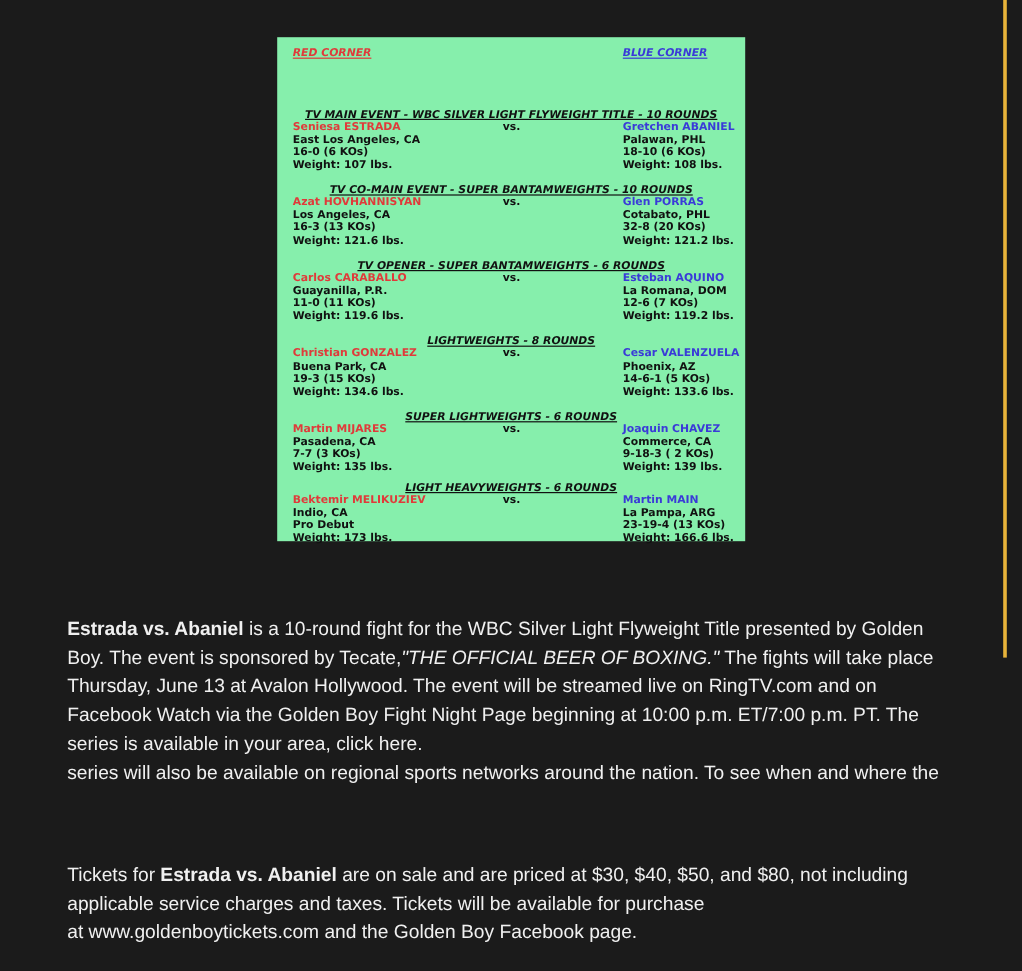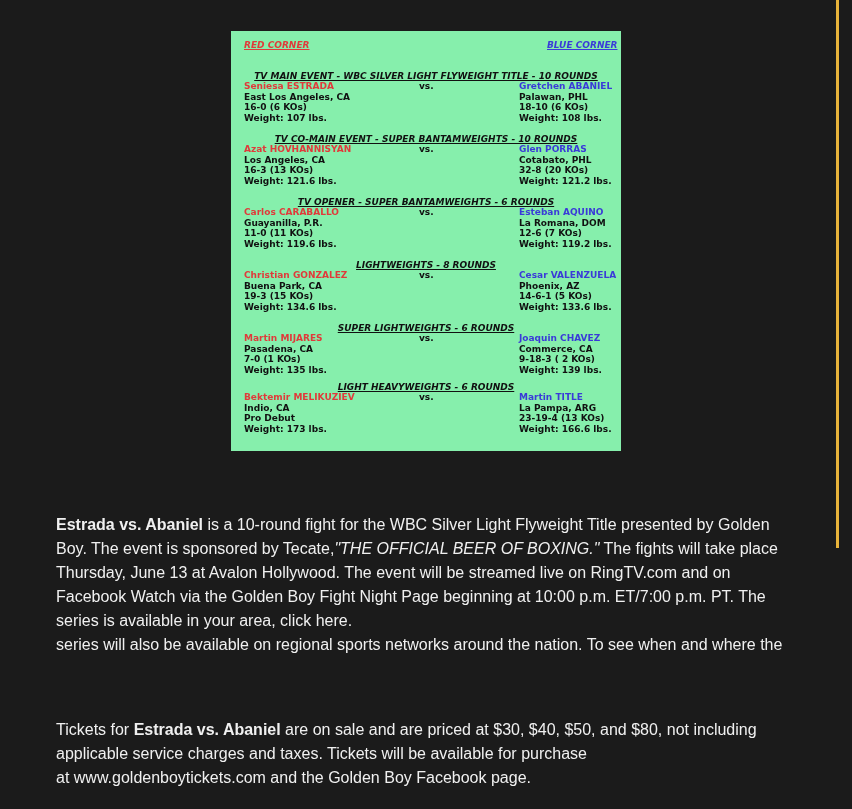--- a/index.html
+++ b/index.html
@@ -36,25 +36,26 @@
       color: #111111;
     }
     .corner {
       position: absolute;
       top: 9px;
       font-style: italic;
       text-decoration: underline;
       font-size: 9px;
     }
     .corner.red { left: 13px; color: #e03a3a; }
-    .corner.blue { left: 288px; color: #3a3ad8; margin-left: 28px; }
+    .corner.blue { left: 288px; color: #3a3ad8; }
     .bout {
       position: absolute;
       left: 0;
       width: 390px;
+      margin-top: 20px;
     }
     .bout-title {
       text-align: center;
       font-style: italic;
       text-decoration: underline;
       font-size: 9px;
       line-height: 10px;
       white-space: nowrap;
     }
     .fighter {
@@ -161,21 +162,21 @@
       <div>14-6-1 (5 KOs)</div>
       <div>Weight: 133.6 lbs.</div>
     </div>
   </div>
 
   <div class="bout" style="top:292px;">
     <div class="bout-title">SUPER LIGHTWEIGHTS - 6 ROUNDS</div>
     <div class="fighter red">
       <div class="name red-name">Martin MIJARES</div>
       <div>Pasadena, CA</div>
-      <div>7-0 (1 KOs)</div>
+      <div>7-7 (3 KOs)</div>
       <div>Weight: 135 lbs.</div>
     </div>
     <div class="vs">vs.</div>
     <div class="fighter blue">
       <div class="name blue-name">Joaquin CHAVEZ</div>
       <div>Commerce, CA</div>
       <div>9-18-3 ( 2 KOs)</div>
       <div>Weight: 139 lbs.</div>
     </div>
   </div>
@@ -183,21 +184,21 @@
   <div class="bout" style="top:351px;">
     <div class="bout-title">LIGHT HEAVYWEIGHTS - 6 ROUNDS</div>
     <div class="fighter red">
       <div class="name red-name">Bektemir MELIKUZIEV</div>
       <div>Indio, CA</div>
       <div>Pro Debut</div>
       <div>Weight: 173 lbs.</div>
     </div>
     <div class="vs">vs.</div>
     <div class="fighter blue">
-      <div class="name blue-name">Martin TITLE</div>
+      <div class="name blue-name">Martin MAIN</div>
       <div>La Pampa, ARG</div>
       <div>23-19-4 (13 KOs)</div>
       <div>Weight: 166.6 lbs.</div>
     </div>
   </div>
 </div>
 
 <div class="article p1">
   <span class="line"><b>Estrada vs. Abaniel</b><span> is a 10-round fight for the WBC Silver Light Flyweight Title presented by Golden</span></span>
   <span class="line"><span>Boy. The event is sponsored by Tecate,</span><i>"THE OFFICIAL BEER OF BOXING."</i><span> The fights will take place</span></span>

